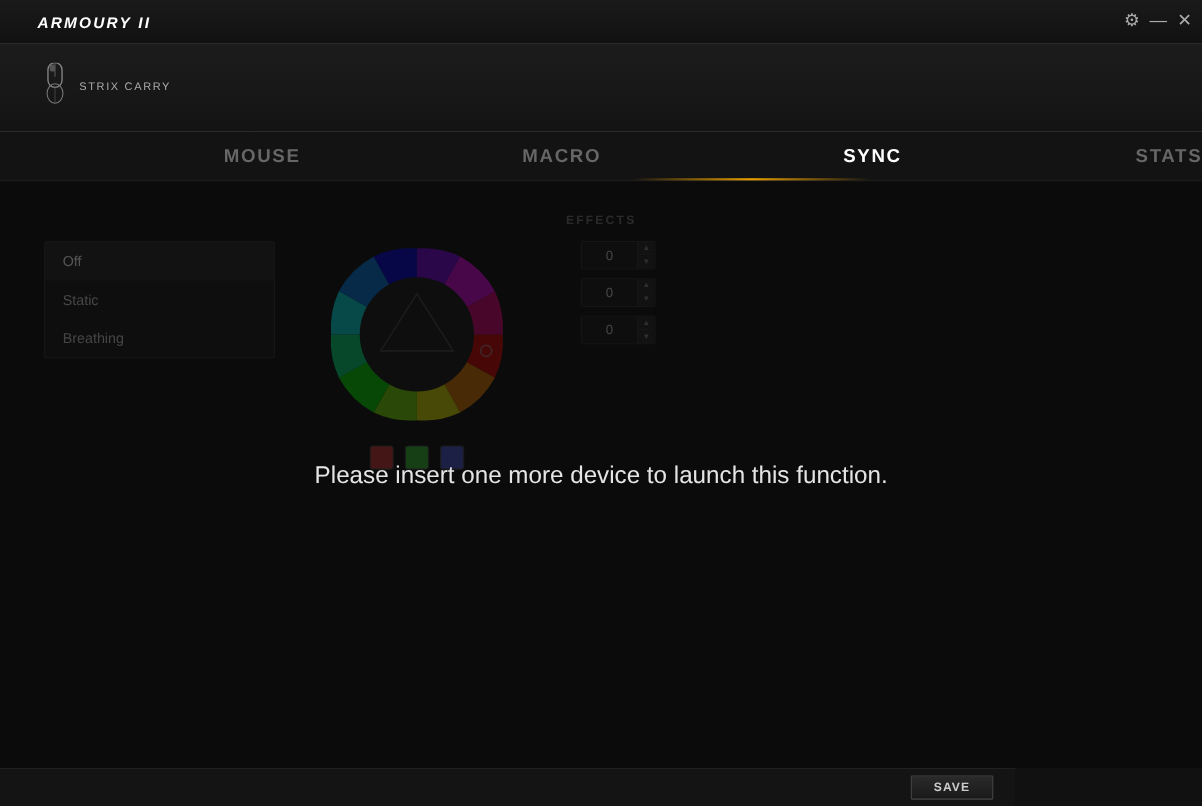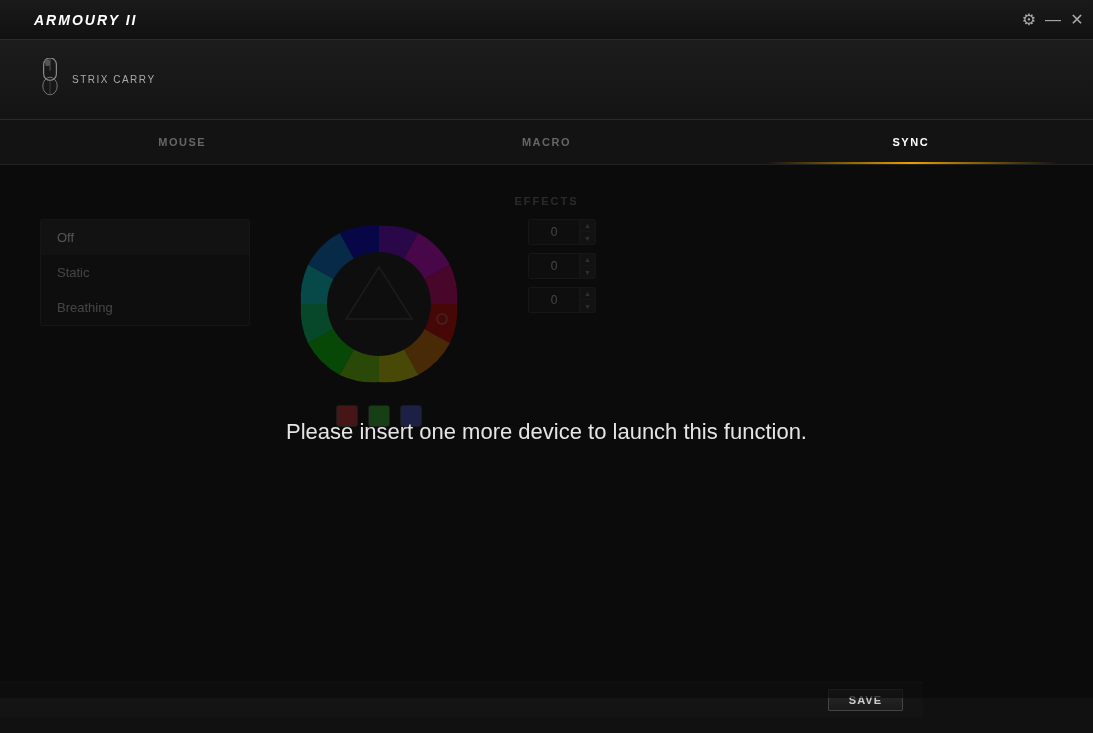--- a/index.html
+++ b/index.html
@@ -97,23 +97,23 @@
       background: #131313;
       display: flex;
       border-bottom: 1px solid #222;
     }
 
     .nav-tab {
       flex: 1;
       height: 100%;
       display: flex;
       align-items: center;
-      justify-content: center;
+      justify-content: flex-end;
       color: #666;
-      font-size: 11px;
+      font-size: 17px;
       font-weight: 600;
       letter-spacing: 1.5px;
       text-transform: uppercase;
       cursor: pointer;
       position: relative;
     }
 
     .nav-tab.active {
       color: #fff;
     }
@@ -281,21 +281,21 @@
     .overlay-text {
       color: #e5e5e5;
       font-size: 22px;
       font-weight: 400;
       text-align: center;
     }
 
     
     .bottom-bar {
       position: absolute;
-      bottom: 16px;
+      bottom: 0;
       width: 923px;
       height: 35px;
       background: #141414;
       border-top: 1px solid #222;
       display: flex;
       align-items: center;
       justify-content: flex-end;
       padding: 0 20px;
       gap: 10px;
     }
@@ -352,20 +352,23 @@
 <div class="nav-tabs">
   <div class="nav-tab">
     <span>MOUSE</span>
   </div>
   <div class="nav-tab">
     <span>MACRO</span>
   </div>
   <div class="nav-tab active">
     <span>SYNC</span>
   </div>
+  <div class="nav-tab">
+    <span>STATS</span>
+  </div>
 </div>
 
 <div class="main-content">
 
   <div class="effects-section">
     <span class="effects-label">EFFECTS</span>
 
     <div class="effects-row">
 
       <div class="effects-list">

